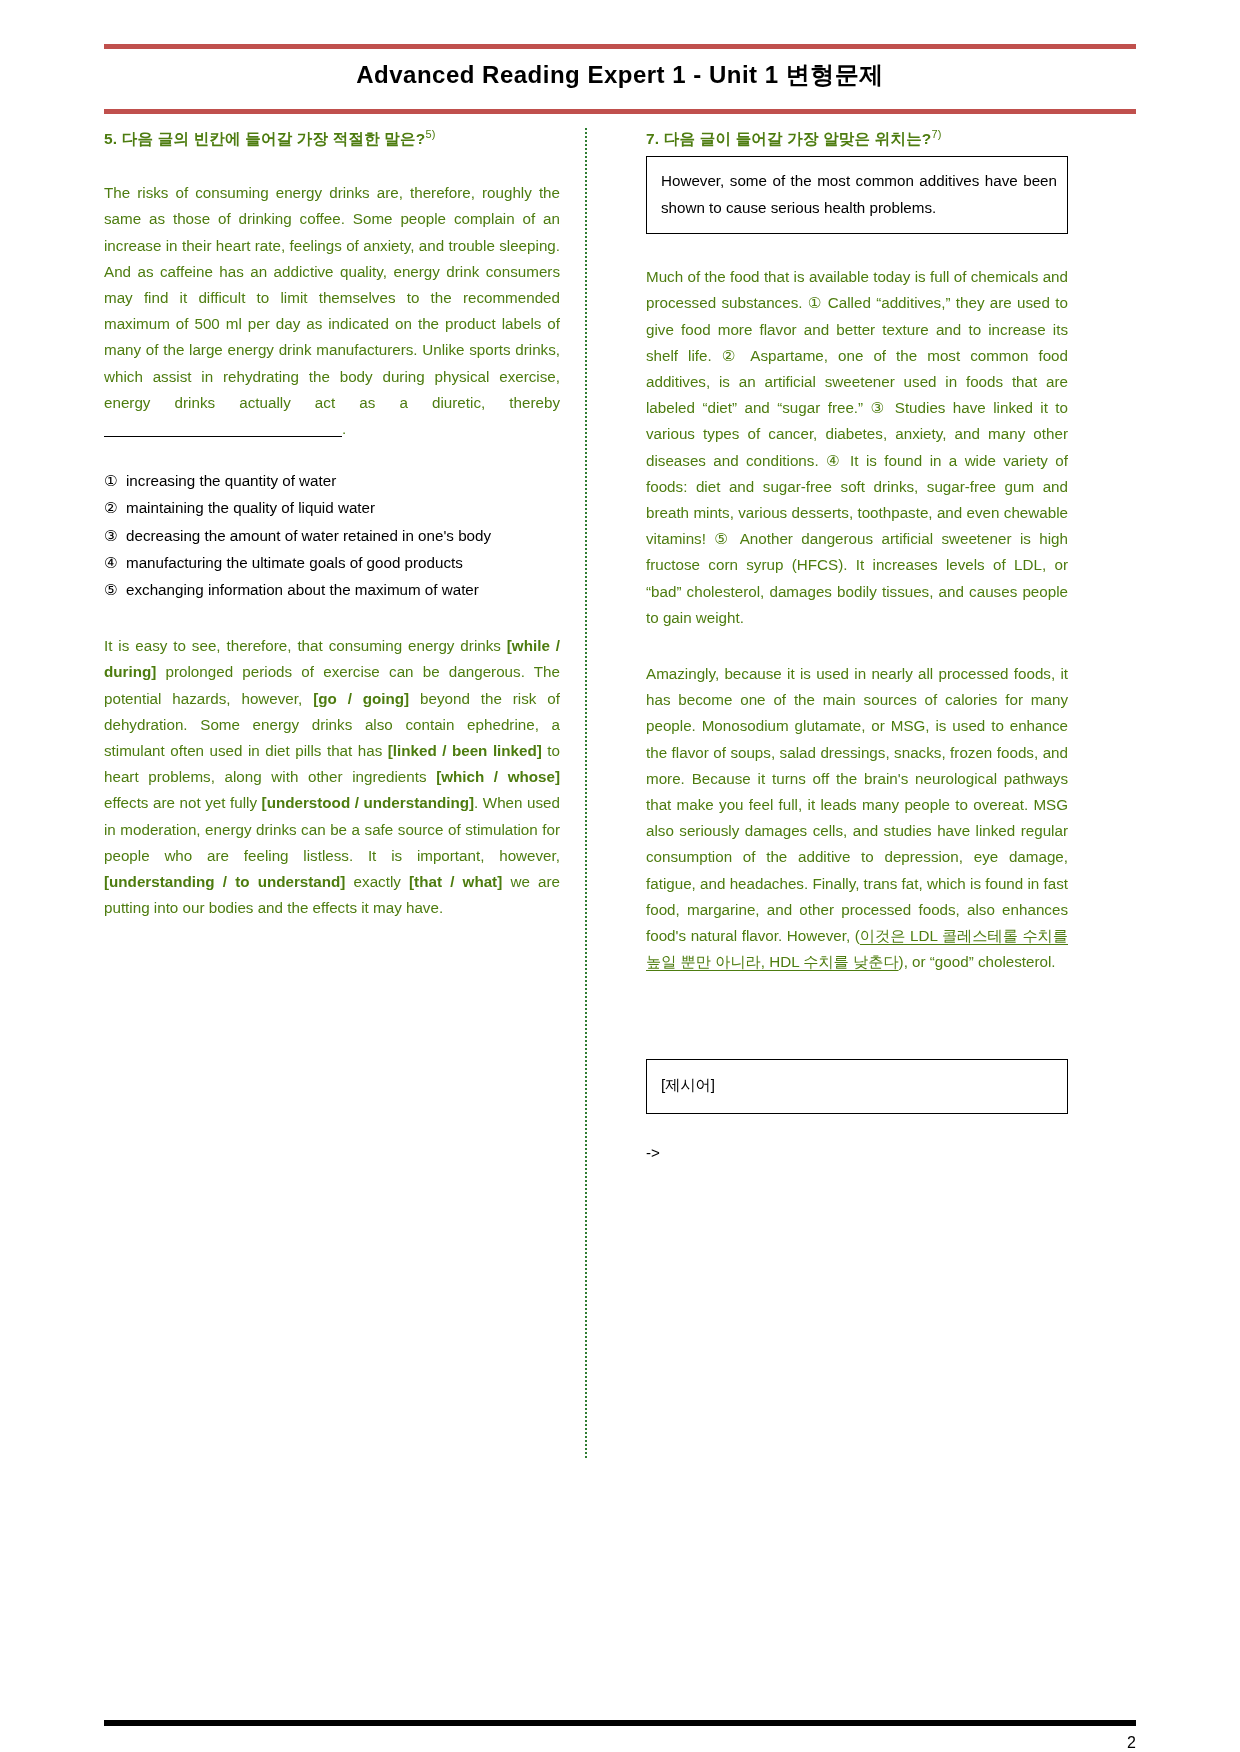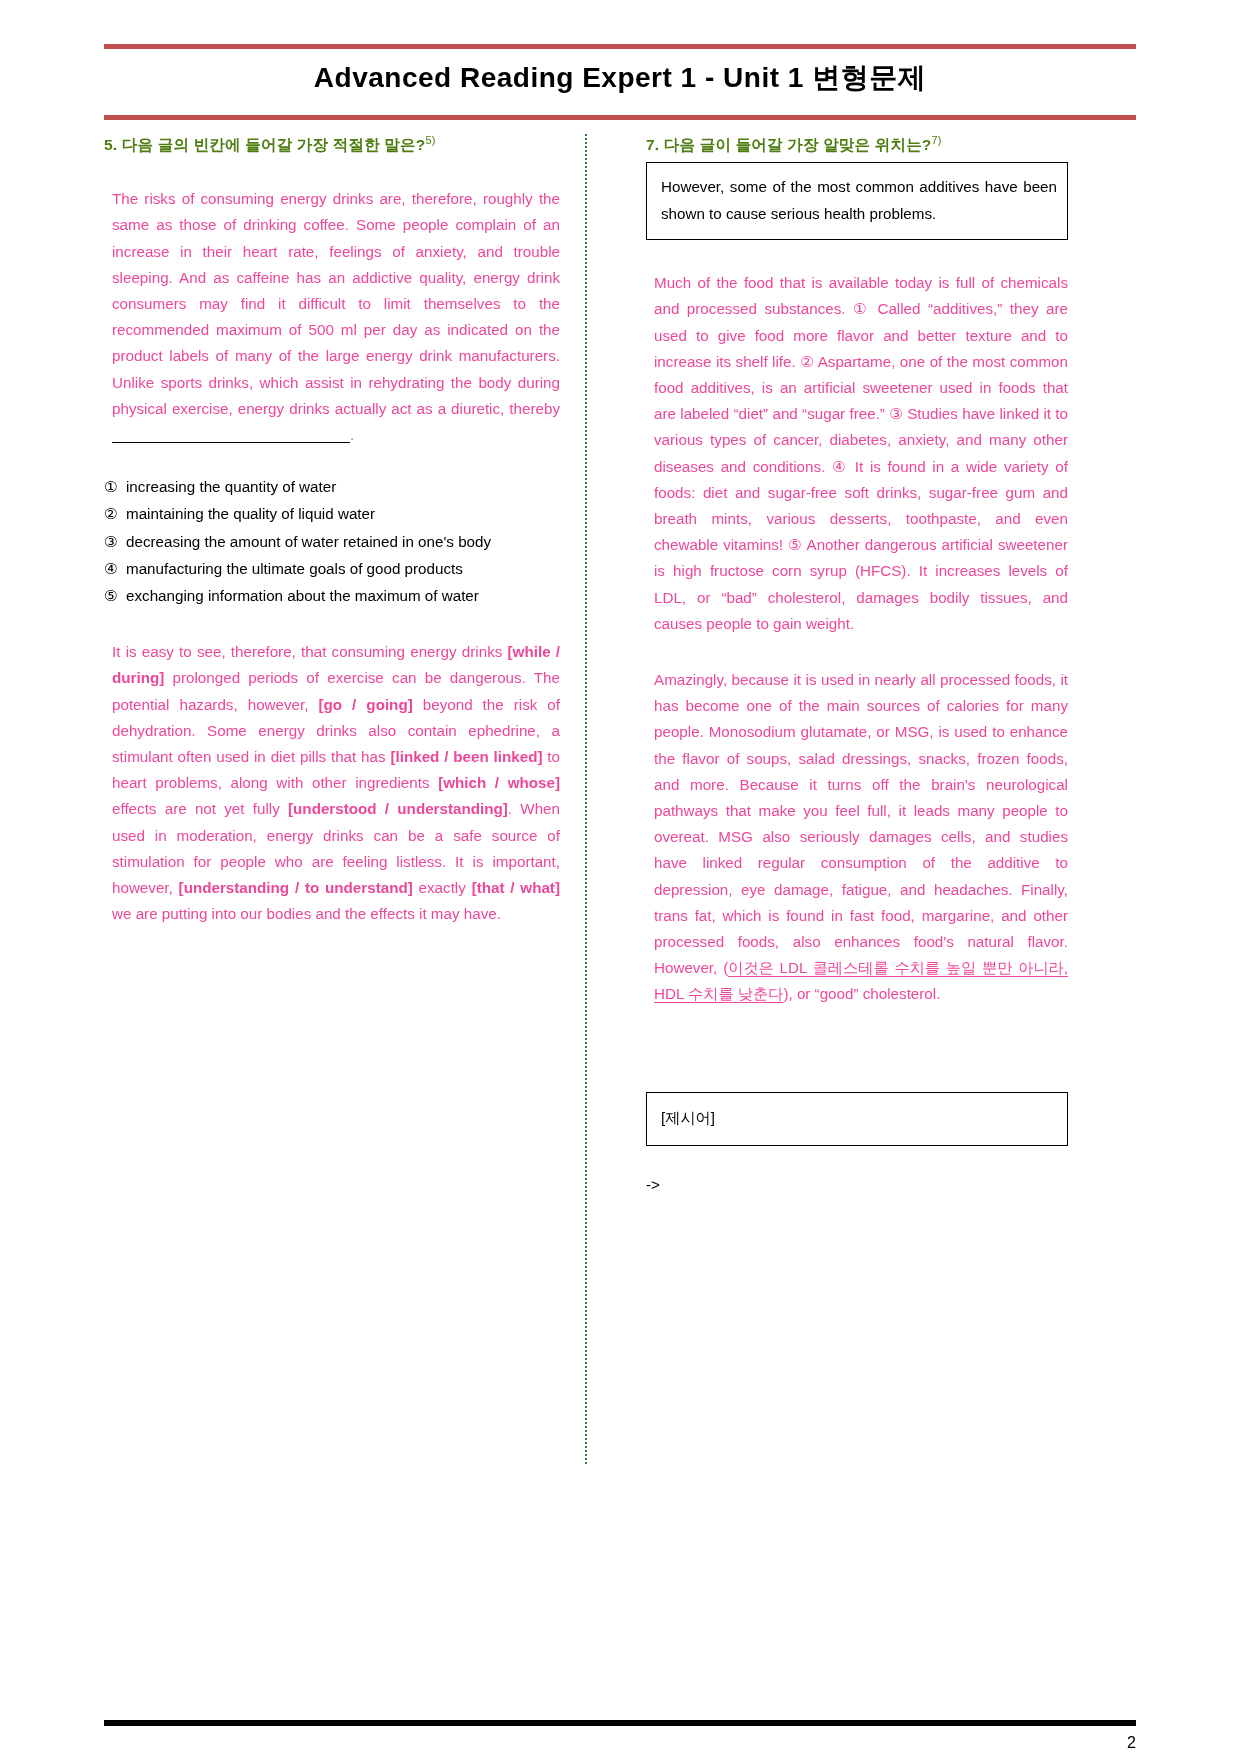--- a/index.html
+++ b/index.html
@@ -36,21 +36,21 @@
     margin-top: 44px;
   }
   .rule-under {
     height: 5px;
     background: #c0504d;
     width: 100%;
     margin-top: 10px;
   }
   .doc-title {
     text-align: center;
-    font-size: 28px;
+    font-size: 24px;
     font-weight: bold;
     letter-spacing: 0.5px;
     padding: 10px 0 8px 0;
     color: #000;
   }
 
   
   .columns {
     position: relative;
     display: flex;
@@ -83,22 +83,22 @@
     font-weight: normal;
     vertical-align: super;
   }
 
   
   .passage {
     font-size: 15.2px;
     line-height: 26.2px;
     text-align: justify;
     text-justify: inter-word;
-    margin: 30px 0 0 8px;
-    color: #ec4899;
+    margin: 30px 0 0 0;
+    color: #4d7c0f;
   }
   .passage b { font-weight: bold; }
 
   .blank-line {
     display: inline-block;
     width: 238px;
     border-bottom: 1.6px solid #000;
     vertical-align: -3px;
   }
 

